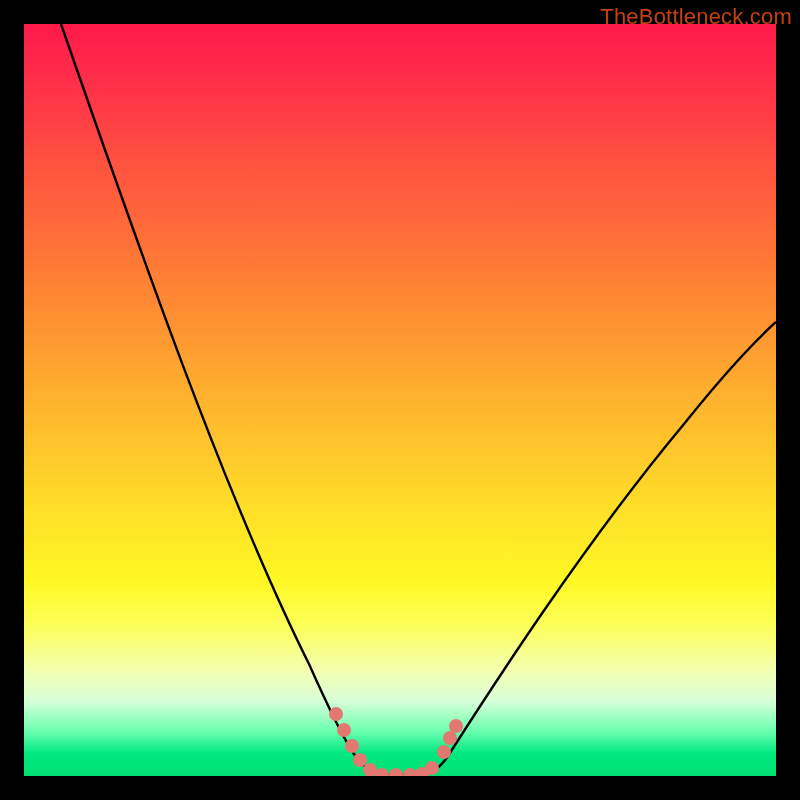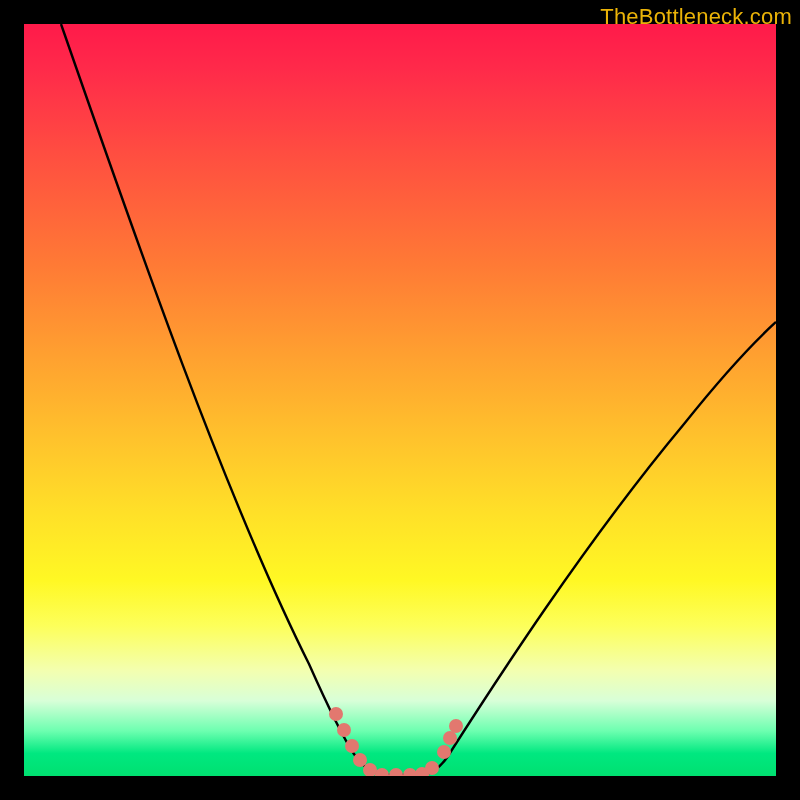--- a/index.html
+++ b/index.html
@@ -39,21 +39,21 @@
       #d8ffd8 90%,
       #6dffb0 94%,
       #00e880 97%,
       #00e070 100%
     );
   }
   .watermark {
     position: absolute;
     top: 4px;
     right: 8px;
-    color: #eab308;
+    color: #c2410c;
     font-size: 22px;
     font-weight: 500;
     letter-spacing: 0.2px;
     user-select: none;
   }
   svg.curve {
     position: absolute;
     top: 0;
     left: 0;
     width: 752px;

